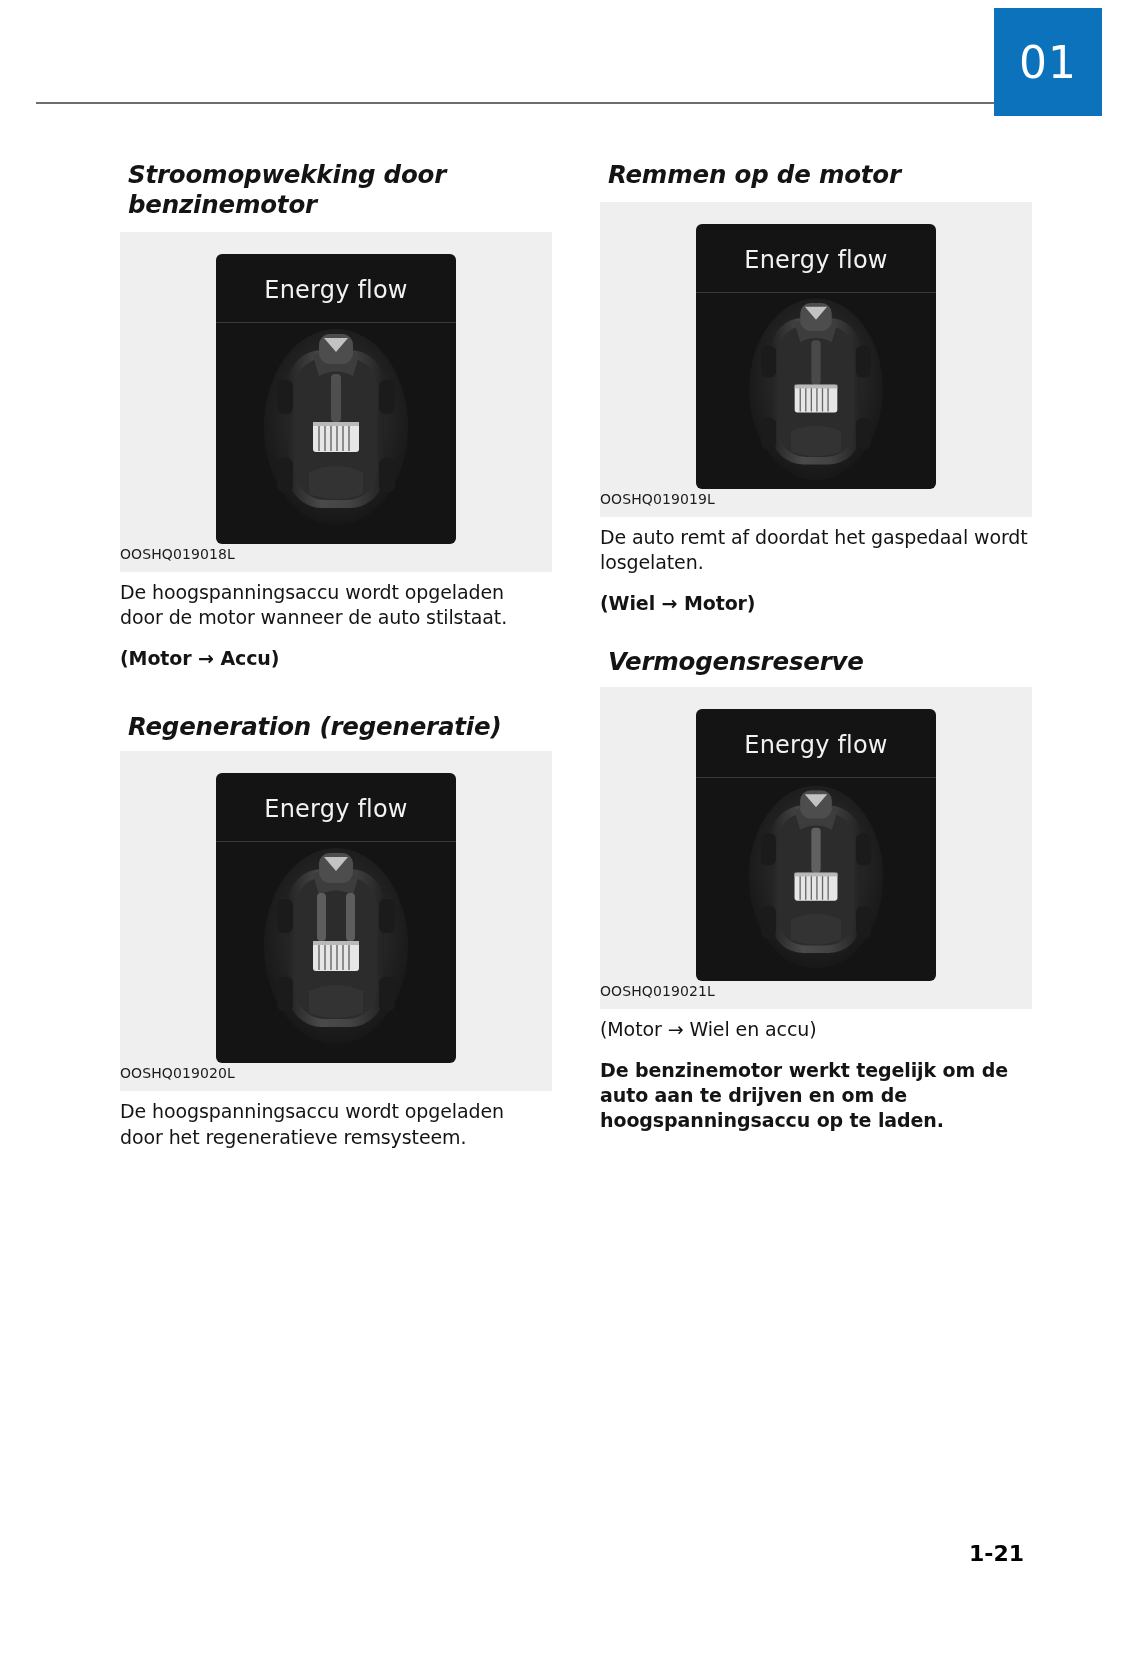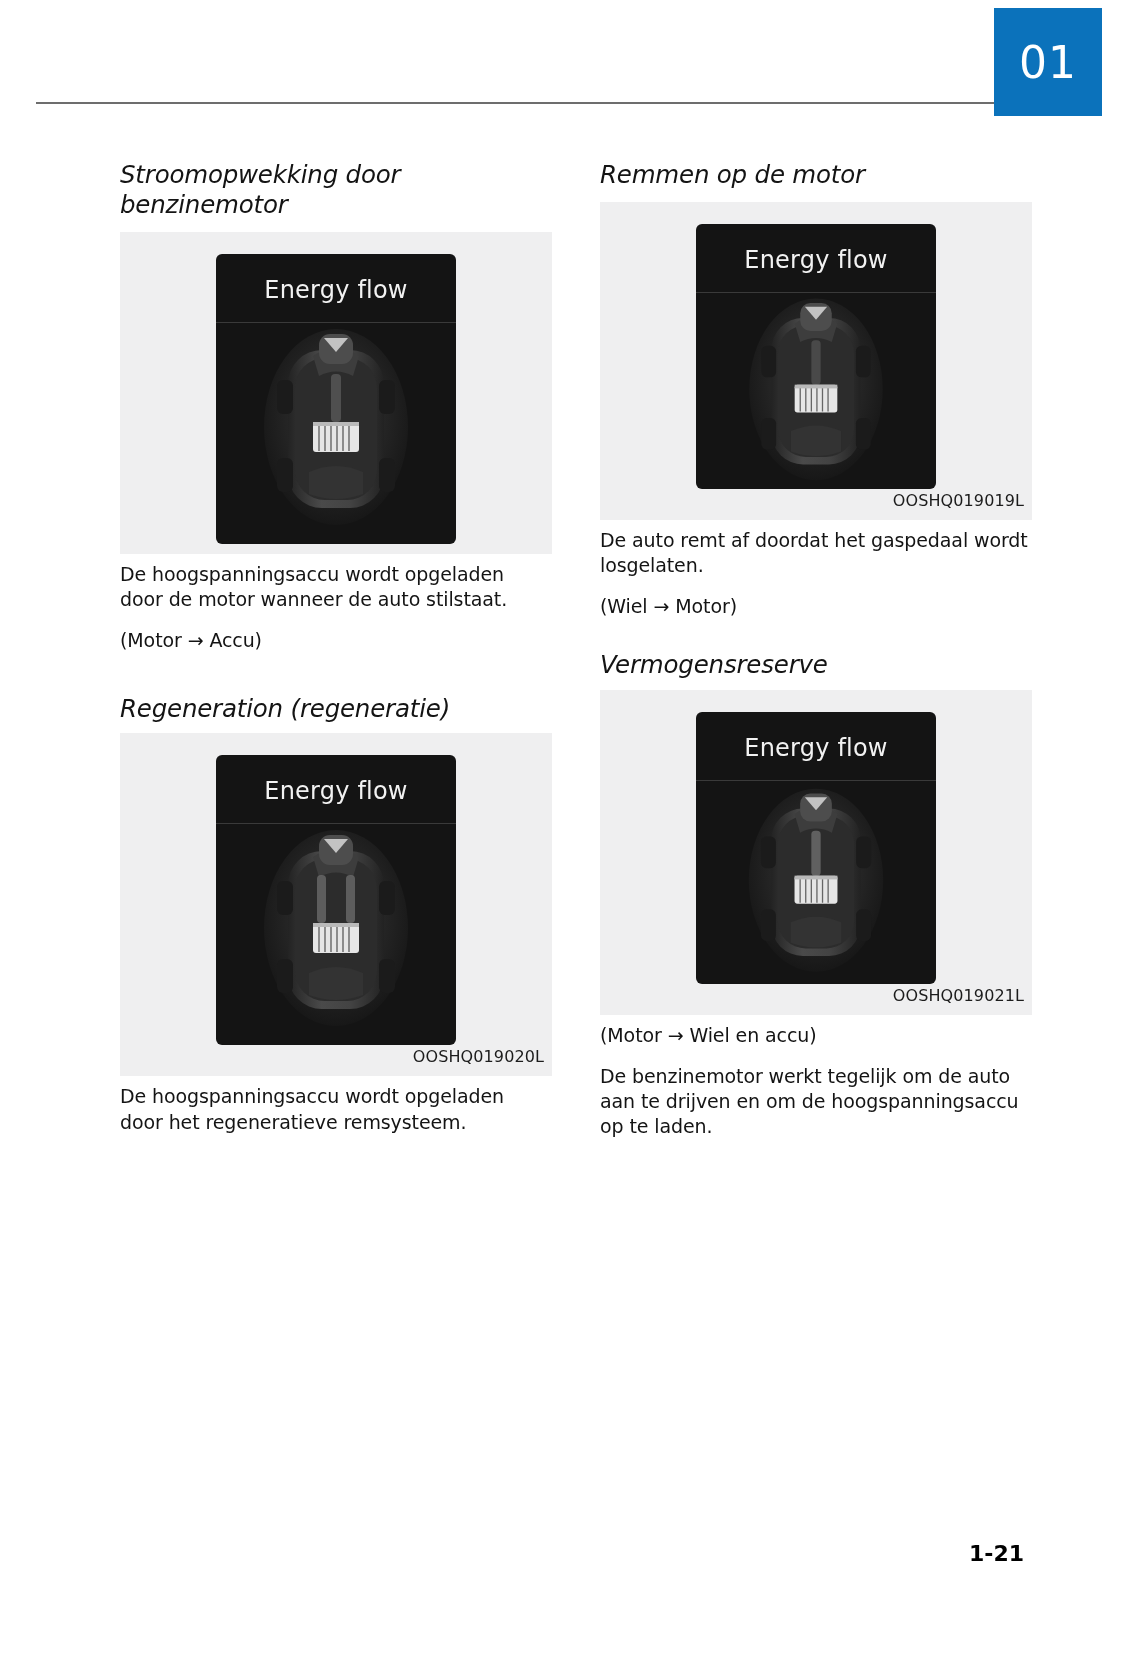--- a/index.html
+++ b/index.html
@@ -58,23 +58,23 @@
     left: 120px;
     right: 118px;
     display: flex;
     gap: 48px;
   }
   .col { width: 432px; flex: 0 0 432px; }
 
   h2.sec {
     font-size: 24.5px;
     font-style: italic;
-    font-weight: normal;
+    font-weight: bold;
     line-height: 1.22;
-    margin: 0 0 12px 0;
+    margin: 0 0 12px 8px;
     letter-spacing: -0.2px;
   }
   h2.sec.tight { margin-bottom: 10px; }
 
   .fig {
     position: relative;
     background: #efeff0;
     width: 100%;
     padding: 22px 0 10px 0;
     margin-bottom: 8px;
@@ -95,34 +95,34 @@
     position: relative;
     z-index: 2;
   }
   .fig-divider {
     position: absolute;
     left: 0; right: 0;
     height: 1px;
     background: #3a3a3a;
   }
   .caption-id {
-    text-align: right;
-    font-size: 16px;
+    text-align: left;
+    font-size: 14px;
     color: #1c1c1c;
     padding: 2px 8px 0 0;
     letter-spacing: 0.1px;
   }
 
   p.body {
     font-size: 19px;
     line-height: 1.33;
     margin: 6px 0 0 0;
     letter-spacing: -0.1px;
   }
-  p.body + p.body { margin-top: 16px; }
+  p.body + p.body { margin-top: 16px; font-weight: bold; }
 
   .gap-lg { height: 40px; }
   .gap-md { height: 30px; }
 
   .page-num {
     position: absolute;
     right: 118px;
     bottom: 88px;
     font-size: 22px;
     font-weight: bold;
@@ -191,20 +191,21 @@
                 <line x1="70" y1="101" x2="70" y2="129"></line>
                 <line x1="76" y1="101" x2="76" y2="129"></line>
                 <line x1="82" y1="101" x2="82" y2="129"></line>
                 <line x1="88" y1="101" x2="88" y2="129"></line>
               </g>
               <rect x="52" y="100" width="46" height="4" fill="#b9b9b9"></rect>
               <path d="M48 150 q27 -12 54 0 l0 22 q-27 10 -54 0 z" fill="#333333"></path>
             </svg>
           </div>
         </div>
+        <div class="caption-id">OOSHQ019018L</div>
       </div>
 
       <p class="body">De hoogspanningsaccu wordt opgeladen door de motor wanneer de auto stilstaat.</p>
       <p class="body">(Motor → Accu)</p>
 
       <div class="gap-lg"></div>
 
       <h2 class="sec tight">Regeneration (regeneratie)</h2>
 
       <div class="fig">

